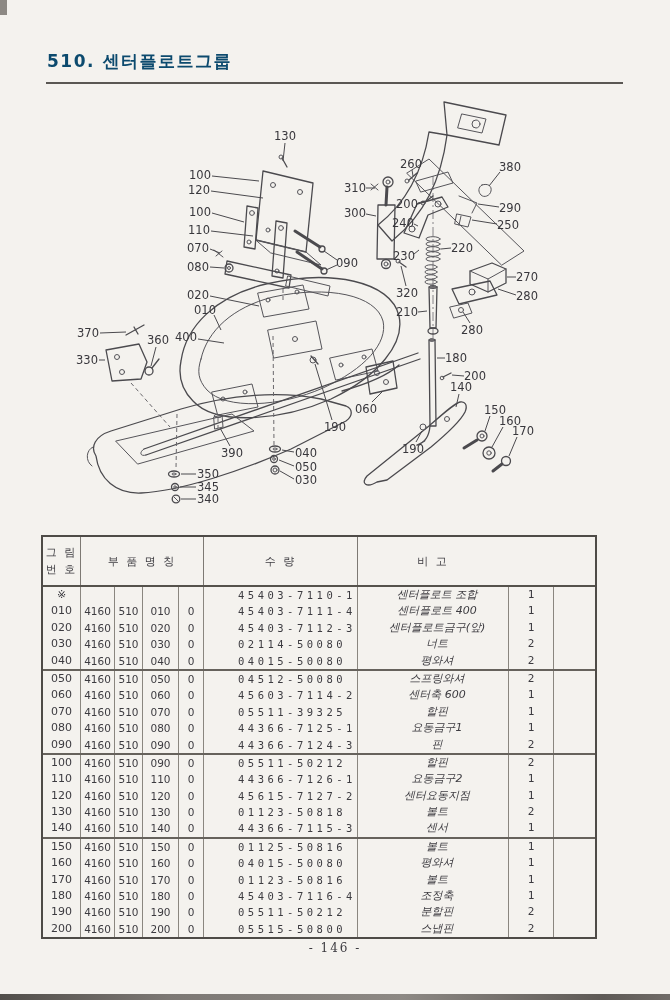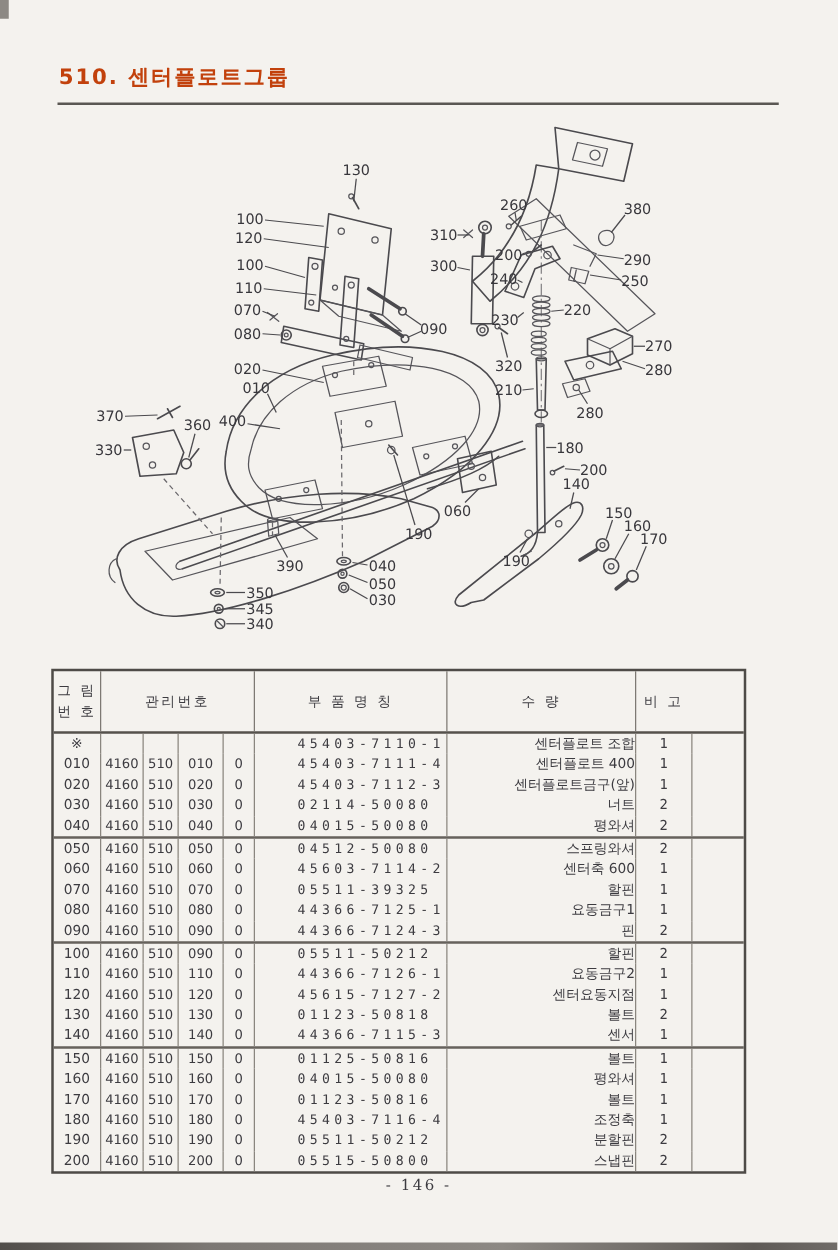--- a/index.html
+++ b/index.html
@@ -3,21 +3,21 @@
 <meta charset="utf-8">
 <style>
   html,body { margin:0; padding:0; }
   body {
     width:670px; height:1000px; position:relative; overflow:hidden;
     background:#f4f2ee; color:#3c3b40;
     font-family:"DejaVu Sans", sans-serif;
   }
   .page-title {
     position:absolute; left:47px; top:50px;
-    font-size:17px; font-weight:bold; letter-spacing:1.5px; color:#c2410c;
+    font-size:17px; font-weight:bold; letter-spacing:1.5px; color:#0c4a6e;
     white-space:nowrap;
   }
   .title-rule {
     position:absolute; left:46px; top:82px; width:577px; height:0;
     border-top:2px solid #5a5753;
   }
   .diagram-wrap { position:absolute; left:40px; top:92px; width:600px; height:432px; }
 
   
   .ln   { fill:none; stroke:#4b4a4e; stroke-width:1.3; stroke-linejoin:round; stroke-linecap:round; }
@@ -49,21 +49,21 @@
     display:grid; grid-template-columns:37px 34px 28px 36px 25px 154px 151px 45px 42px;
     height:16.4px; line-height:16.4px; font-size:11px;
   }
   .trow.gstart { border-top:2px solid #66625c; }
   .tc { overflow:hidden; white-space:nowrap; }
   .tc + .tc { border-left:1px solid #8a867f; }
   .c-fig { text-align:center; }
   .c-m   { text-align:center; font-size:10.5px; }
   .c-pn  { text-align:left; padding-left:34px; letter-spacing:3.5px;
            font-family:"DejaVu Sans Mono", monospace; font-size:10.5px; }
-  .c-nm  { text-align:right; padding-left:8px; }
+  .c-nm  { text-align:center; padding-left:8px;font-style:italic; }
   .c-qty { text-align:center; font-family:"DejaVu Sans Mono", monospace; }
   .c-rk  { text-align:center; }
 
   .page-footer {
     position:absolute; left:0; top:941px; width:670px; text-align:center;
     font-family:"DejaVu Serif", serif; font-size:12px; letter-spacing:2px; color:#3c3b40;
   }
   .scan-edge-bottom {
     position:absolute; left:0; top:994px; width:670px; height:6px;
     background:linear-gradient(90deg,#514e4a,#7c7874 25%,#8d8984 60%,#5e5a56 90%,#706c68);
@@ -331,21 +331,20 @@
       </g>
 </svg>
 </div>
 
 <div class="ptable">
   <div class="thead">
     <div class="th h-fig">
       <span>그 림</span>
       <span>번 호</span>
     </div>
-    <div class="th h-mgmt">관리번호</div>
     <div class="th h-nm">부 품 명 칭</div>
     <div class="th h-qty">수 량</div>
     <div class="th h-rk">비 고</div>
   </div>
   <div class="tbody">
       <div class="trow">
         <div class="tc c-fig">※</div>
         <div class="tc c-m"></div>
         <div class="tc c-m"></div>
         <div class="tc c-m"></div>

